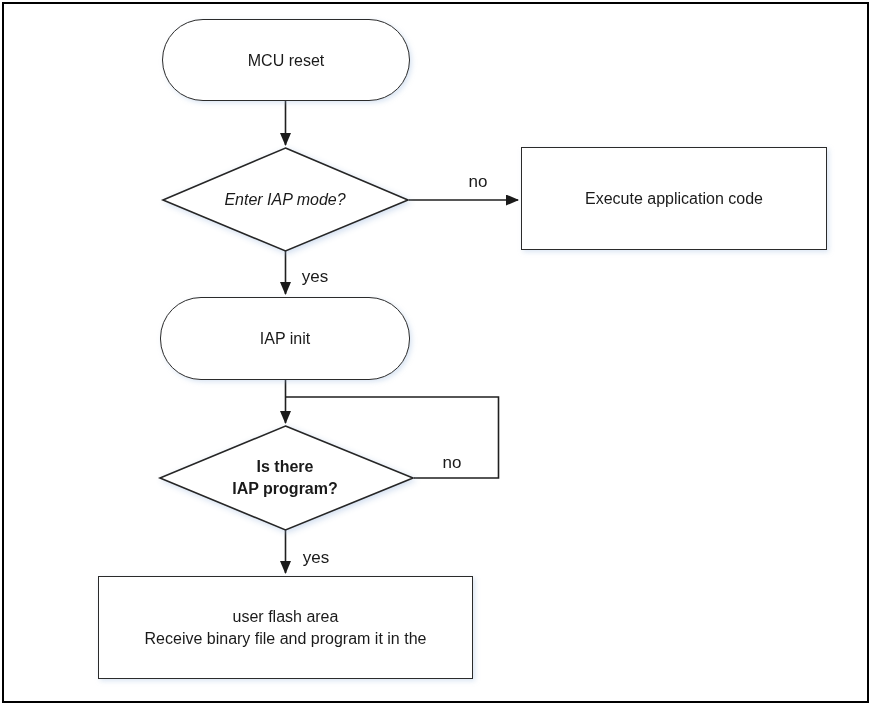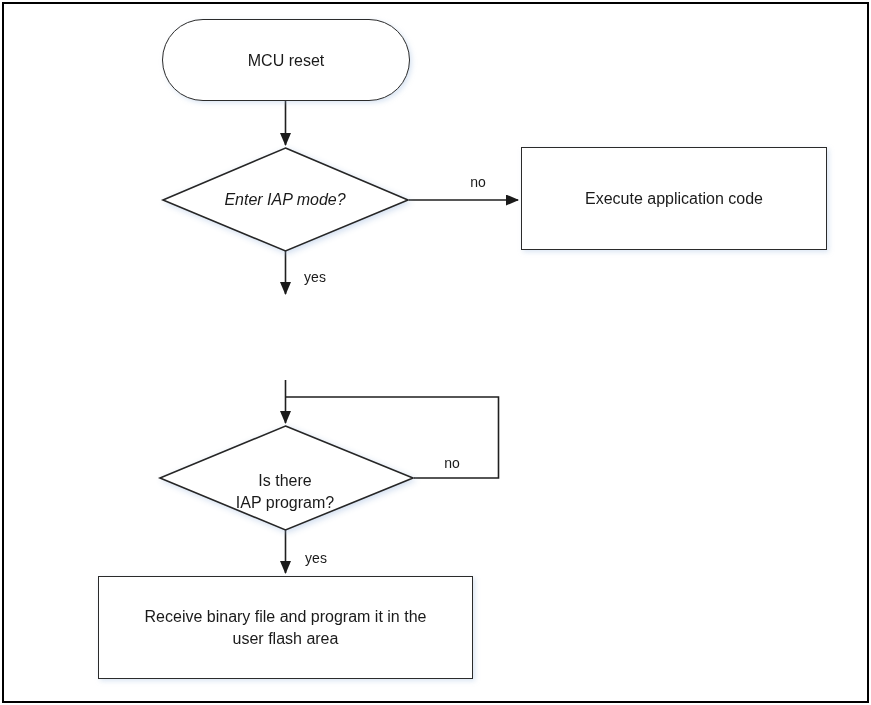--- a/index.html
+++ b/index.html
@@ -47,21 +47,21 @@
     align-items: center;
     justify-content: center;
     text-align: center;
     font-size: 16px;
     line-height: 22px;
     color: #1a1a1a;
   }
   .edge-label {
     position: absolute;
     transform: translate(-50%, -50%);
-    font-size: 14px;
+    font-size: 17px;
     color: #1a1a1a;
     white-space: nowrap;
   }
   .proc-lines div { line-height: 22px; }
   svg .node-poly {
     fill: #ffffff;
     stroke: #262626;
     stroke-width: 1.6;
     filter: drop-shadow(2px 2px 3px rgba(150,180,220,0.45));
   }
@@ -102,30 +102,33 @@
   <div class="shape terminator" style="left:162px; top:19px; width:248px; height:82px;">
     <span>MCU reset</span>
   </div>
 
   <div class="diamond-label" style="left:175px; top:186px; width:220px; height:28px;font-style:italic;">Enter IAP mode?</div>
 
   <div class="shape" style="left:521px; top:147px; width:306px; height:103px;">
     <span>Execute application code</span>
   </div>
 
+  <div class="shape terminator" style="left:160px; top:297px; width:250px; height:83px;">
+    <span>IAP init</span>
+  </div>
 
-  <div class="diamond-label" style="left:185px; top:468px; width:200px; height:48px;">
+  <div class="diamond-label" style="left:185px; top:454px; width:200px; height:48px;font-weight:bold;">
     <div>Is there</div>
     <div>IAP program?</div>
   </div>
 
   <div class="shape" style="left:98px; top:576px; width:375px; height:103px;">
     <div class="proc-lines">
+      <div>user flash area</div>
       <div>Receive binary file and program it in the</div>
-      <div>user flash area</div>
     </div>
   </div>
 
   <div class="edge-label" style="left:478px; top:182px;">no</div>
   <div class="edge-label" style="left:315px; top:277px;">yes</div>
   <div class="edge-label" style="left:452px; top:463px;">no</div>
   <div class="edge-label" style="left:316px; top:558px;">yes</div>
 
   <div id="frame"></div>
 </div>

